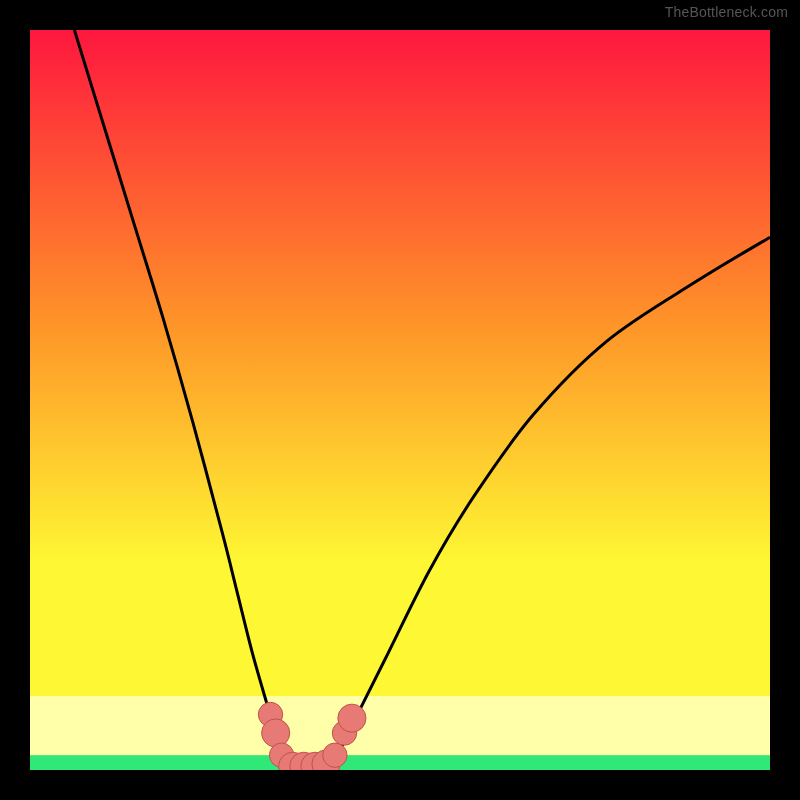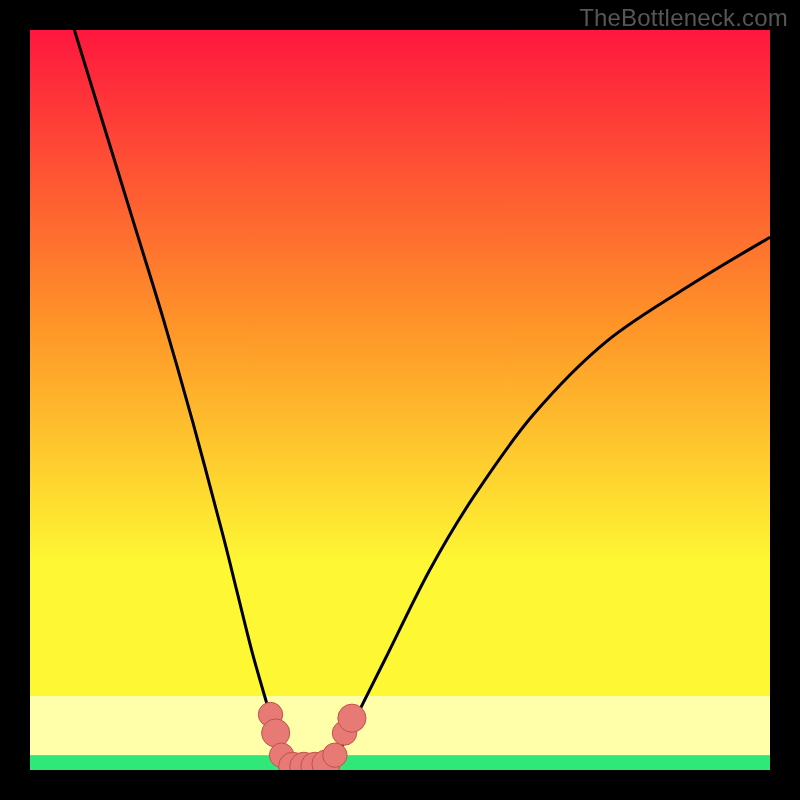--- a/index.html
+++ b/index.html
@@ -23,21 +23,21 @@
     top: 30px;
     left: 30px;
     width: 740px;
     height: 740px;
     overflow: hidden;
   }
   .watermark {
     position: absolute;
     top: 4px;
     right: 12px;
-    font-size: 24px;
+    font-size: 14px;
     font-weight: 400;
     color: #565656;
     letter-spacing: 0.2px;
   }
 </style>
 </head>
 <body>
 
 <div class="frame">
   <div class="watermark">TheBottleneck.com</div>

